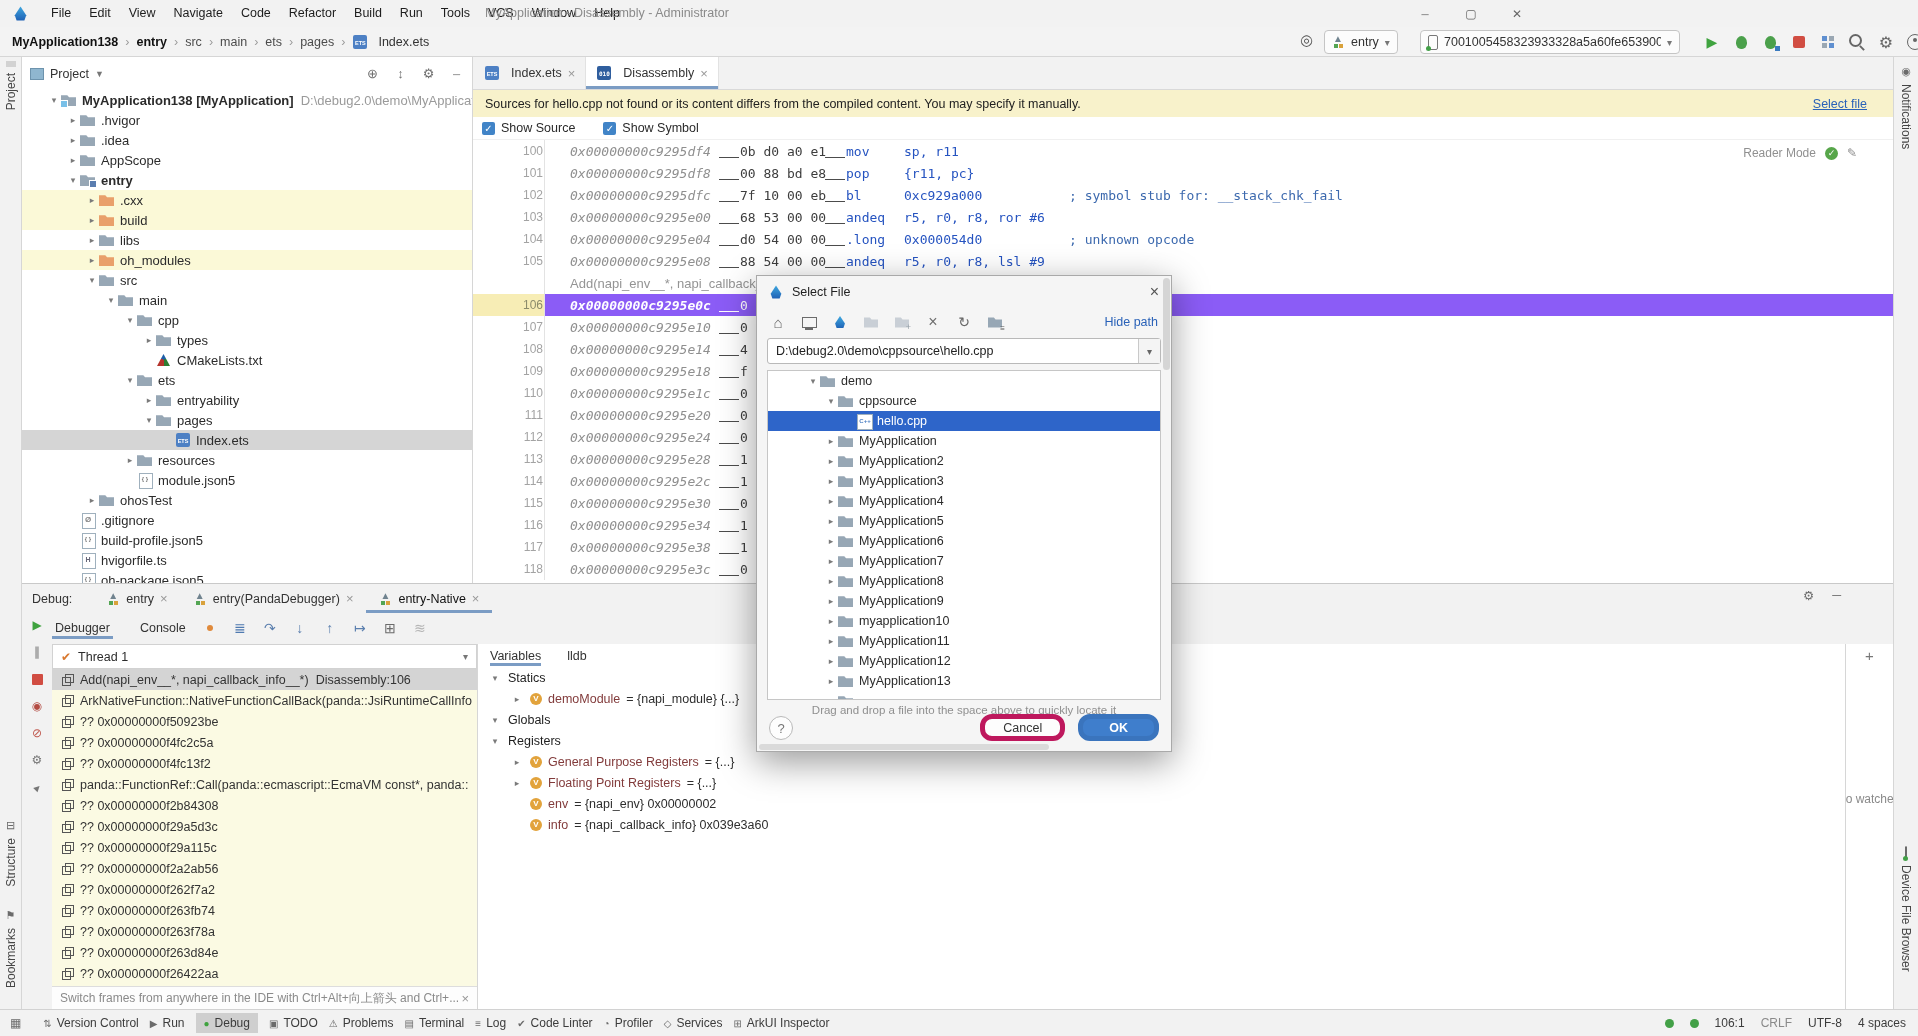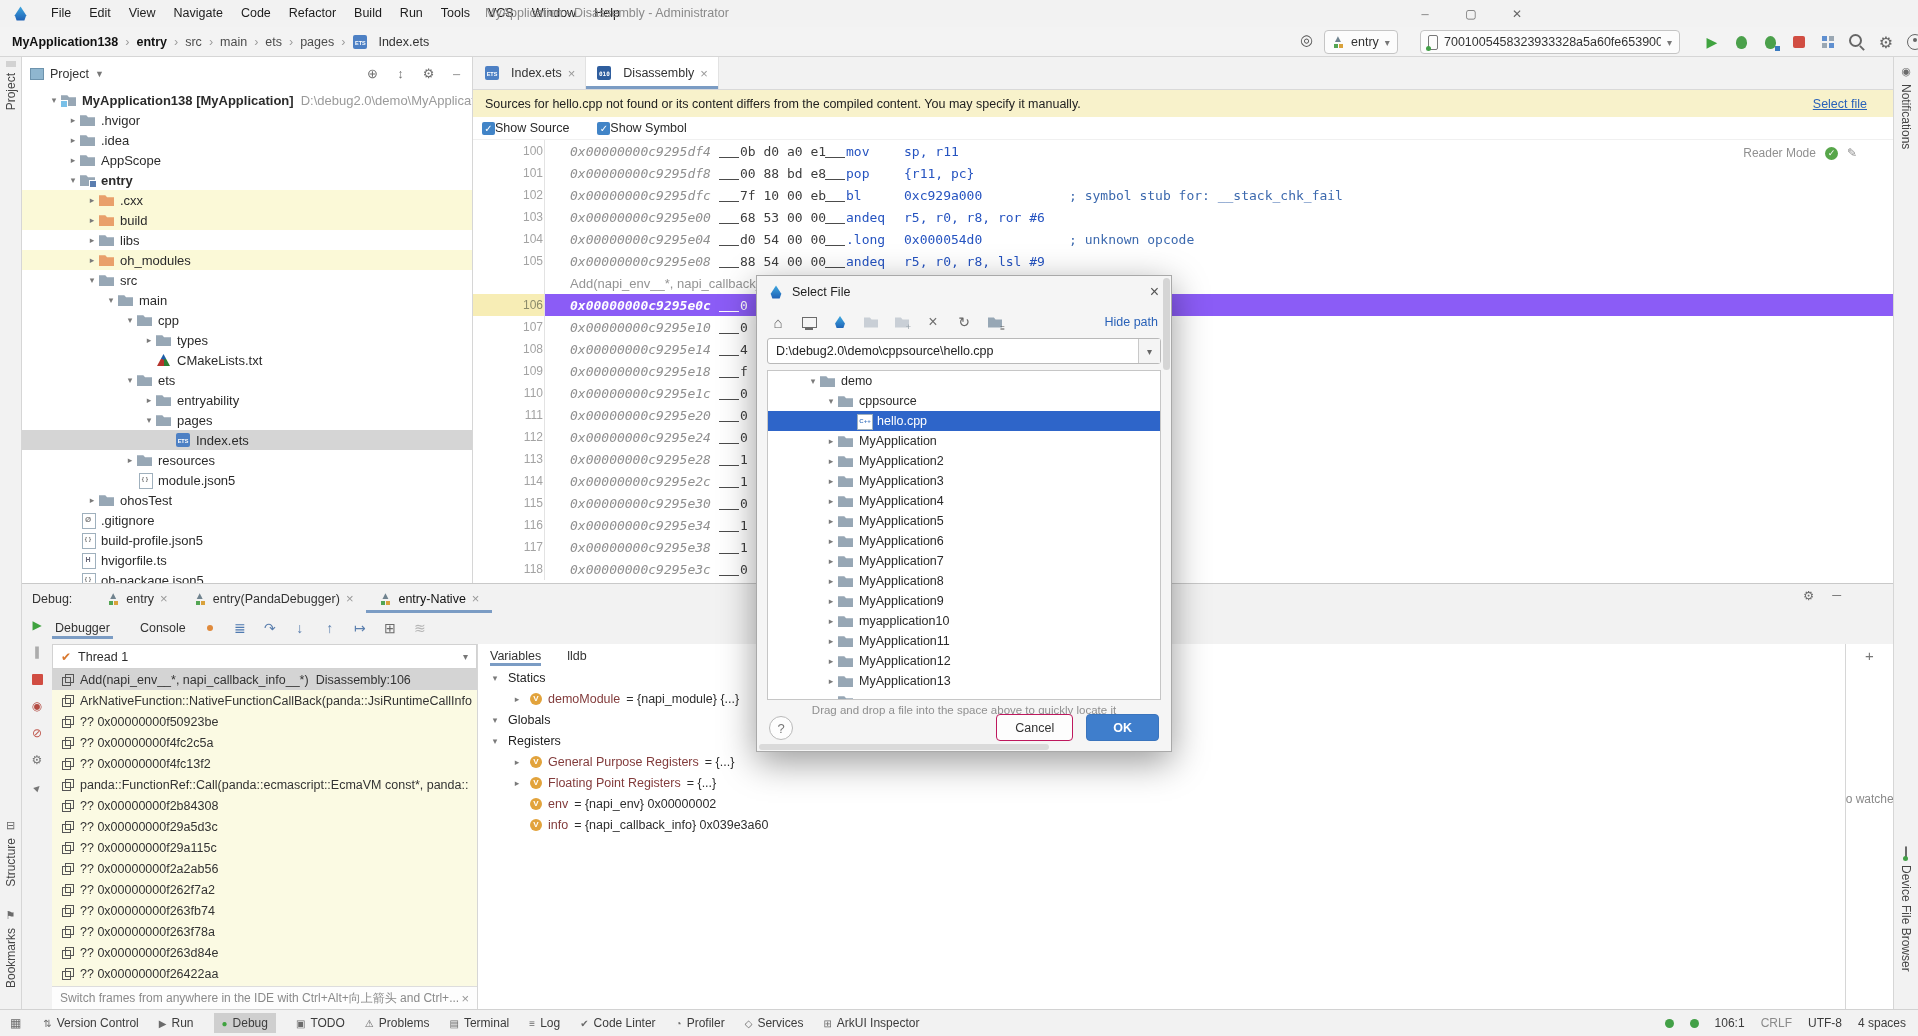--- a/index.html
+++ b/index.html
@@ -93,21 +93,21 @@
   .ppath:empty{display:none}
   
   #editor{position:absolute;left:473px;top:57px;width:1420px;height:526px;background:#fff}
   #tabs{height:33px;background:#f2f2f2;border-bottom:1px solid #d9d9d9;display:flex;align-items:stretch;padding-left:1px}
   .etab{display:inline-flex;align-items:center;gap:6px;padding:0 10px;font-size:12.5px;color:#333;border-right:1px solid #e2e2e2}
   .etab[data-state="active"]{background:#fff;box-shadow:inset 0 -3px 0 #7b9cc4}
   .xico::before{content:"×";color:#999;font-size:13px}
   #banner{height:27px;background:#f8f2cb;display:flex;align-items:center;padding:0 12px;font-size:12.5px;color:#222}
   #banner-link{margin-left:auto;margin-right:14px;color:#2a62b8;text-decoration:underline}
   #opts{height:23px;display:flex;align-items:center;gap:28px;padding-left:9px;border-bottom:1px solid #f0f0f0}
-  .opt{display:flex;align-items:center;gap:0;font-size:12.5px;color:#2a2a2a}
+  .opt{display:flex;align-items:center;gap:6px;font-size:12.5px;color:#2a2a2a}
   .cbx{width:13px;height:13px;border-radius:2px;background:#4184c7;color:#fff;font-size:10px;line-height:13px;text-align:center}
   .cbx::before{content:"✓"}
   #listing{position:relative;height:443px;font-family:"DejaVu Sans Mono",monospace;font-size:13px;overflow:hidden}
   .line{display:flex;align-items:center;height:22px;white-space:nowrap}
   .lnum{flex:0 0 72px;text-align:right;padding-right:1px;font:12px "Liberation Sans",sans-serif;color:#a3a3a3;border-right:1px solid #e3e3e3;height:22px;line-height:22px}
   .clbl{margin-left:25px;font-family:"Liberation Sans",sans-serif;color:#949494}
   .clbl:empty{display:none}
   .caddr{margin-left:25px;width:148px;font-style:italic;color:#8f8f8f}
   .us{display:inline-block;width:20px;height:11px;border-bottom:1.5px solid #4c4c4c;margin:0 1px 4px 1px;align-self:flex-end}
   .caddr:empty~.us{display:none}
@@ -175,21 +175,21 @@
   .vheader:empty{display:none}
   .vname{color:#823b3b}
   .vname:empty{display:none}
   .vrest{color:#2e2e2e}
   #watches{position:absolute;left:1823px;top:60px;width:48px;height:366px;background:#fff;border-left:1px solid #d6d6d6;overflow:hidden}
   #watches .plus{display:block;text-align:center;color:#777;font-size:15px;margin-top:3px}
   #nowatches{position:absolute;top:148px;left:0;width:70px;margin-left:-9px;color:#8a8a8a;font-size:12px;white-space:nowrap}
   
   #statusbar{position:absolute;left:0;top:1009px;width:1918px;height:27px;background:#f2f2f2;border-top:1px solid #d2d2d2;display:flex;align-items:center;font-size:12px;color:#3c3c3c}
   #sb-switcher{margin-left:10px;color:#6b6b6b}
-  #sb-items{display:flex;gap:20px;margin-left:22px;align-items:center}
+  #sb-items{display:flex;gap:11px;margin-left:22px;align-items:center}
   .sbitem{display:flex;align-items:center;gap:5px;white-space:nowrap}
   .sbitem[data-active="true"]{background:#cfcfcf;padding:3px 8px}
   .sbico{font-size:10px;color:#6b6b6b}
   .sbico[data-k="branch-icon"]::before{content:"⇅"}
   .sbico[data-k="run-small-icon"]::before{content:"▶"}
   .sbico[data-k="debug-small-icon"]::before{content:"●";color:#3fa33f}
   .sbico[data-k="todo-icon"]::before{content:"▣"}
   .sbico[data-k="problems-icon"]::before{content:"⚠"}
   .sbico[data-k="terminal-icon"]::before{content:"▤"}
   .sbico[data-k="log-icon"]::before{content:"≡"}
@@ -227,21 +227,21 @@
   .drow2{display:flex;align-items:center;height:20px;padding-left:calc(38px + var(--d,0)*18px);font-size:12.5px;white-space:nowrap}
   .drow2[data-state="sel"]{background:#2e65c9;color:#fff}
   .drow2[data-state="sel"] .plabel{color:#fff}
   .drow2 .plabel{color:#2b2b2b}
   #vthumb{position:absolute;right:1px;top:2px;width:7px;height:92px;background:#d5d5d5;border-radius:4px}
   #hthumb{position:absolute;left:2px;bottom:1px;width:290px;height:6px;background:#dadada;border-radius:3px}
   #dlg-hint{text-align:center;font-size:11.5px;color:#8f8f8f;margin-top:4px}
   #dlg-footer{position:absolute;left:12px;right:12px;bottom:10px;display:flex;align-items:center}
   #dlg-help{width:24px;height:24px;border:1px solid #b9b9b9;border-radius:50%;background:#fdfdfd;color:#777;font-size:13px;text-align:center;line-height:24px}
   #dlg-btns{margin-left:auto;display:flex;gap:13px}
-  .btn{height:27px;padding:0 18px;border:1px solid #be185d;border-radius:4px;background:#fdfdfd;font-size:12.5px;color:#333;display:flex;align-items:center}
+  .btn{height:27px;padding:0 18px;border:5px solid #be185d;border-radius:12px;background:#fdfdfd;font-size:12.5px;color:#333;display:flex;align-items:center}
   .btn.primary{background:#3f7ecc;border-color:#3a74bd;color:#fff;font-weight:bold;padding:0 26px}
 </style>
 </head>
 <body>
 
 <div id="root">
 
   <header id="titlebar">
     <span class="drop"></span>
     <nav id="menubar">

